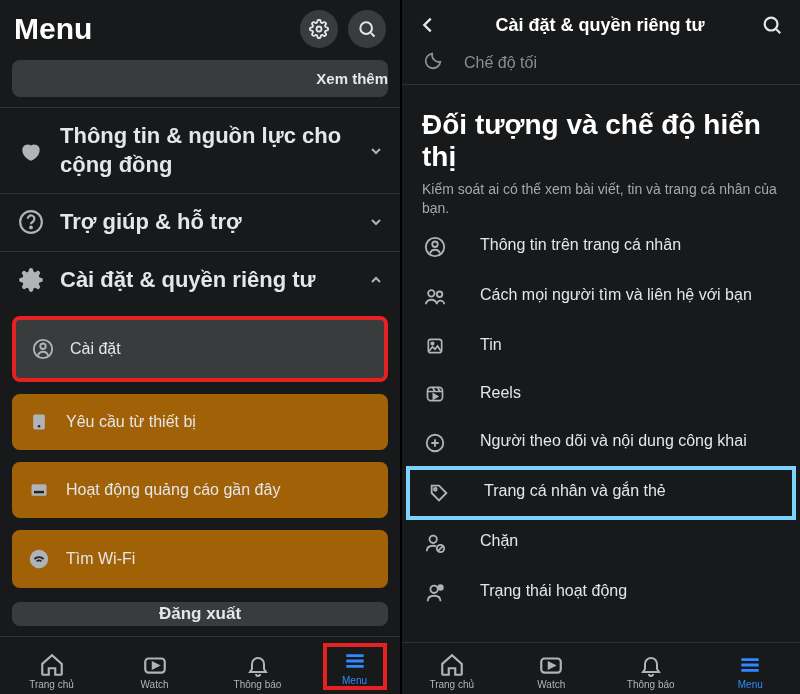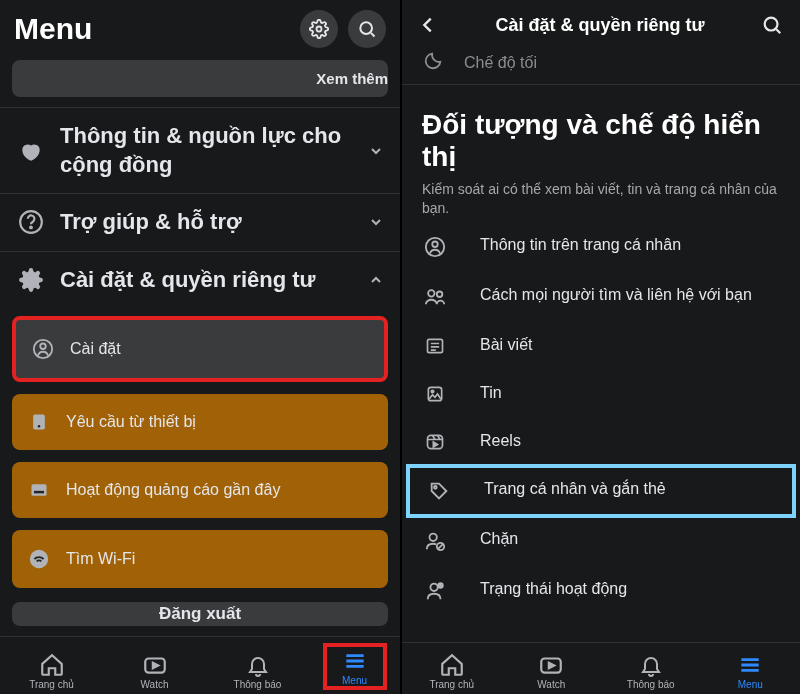--- a/index.html
+++ b/index.html
@@ -337,31 +337,20 @@
       <svg width="22" height="22" viewBox="0 0 24 24" fill="none" stroke="#b0b3b8" stroke-width="2">
             <circle cx="8" cy="8" r="3.5"></circle>
             <circle cx="17" cy="9" r="3"></circle>
             <path d="M2 20c0-3 3-5 6-5s6 2 6 5M14 20c0-2.5 2-4 4-4s4 1.5 4 4"></path>
           </svg>
     </span>
       </div>
     <div class="label">Cách mọi người tìm và liên hệ với bạn</div>
   </div>
 
-  <div class="opt-row">
-    <div class="icon-slot">
-        <span>
-      <svg width="20" height="20" viewBox="0 0 24 24" fill="none" stroke="#b0b3b8" stroke-width="2">
-            <rect x="3" y="4" width="18" height="16" rx="2"></rect>
-            <path d="M7 9h10M7 13h10M7 17h6"></path>
-          </svg>
-    </span>
-      </div>
-    <div class="label">Bài viết</div>
-  </div>
 
   <div class="opt-row">
     <div class="icon-slot">
         <span>
       <svg width="20" height="20" viewBox="0 0 24 24" fill="none" stroke="#b0b3b8" stroke-width="2">
             <rect x="4" y="4" width="16" height="16" rx="3"></rect>
             <circle cx="9" cy="9" r="1.5" fill="#b0b3b8"></circle>
             <path d="m5 18 4-5 3 3 3-4 4 6"></path>
           </svg>
     </span>
@@ -375,20 +364,31 @@
       <svg width="20" height="20" viewBox="0 0 24 24" fill="none" stroke="#b0b3b8" stroke-width="2">
             <rect x="3" y="4" width="18" height="16" rx="4"></rect>
             <path d="M3 9h18M9 4l3 5M15 4l3 5"></path>
             <path d="m10 12 5 3-5 3z" fill="#b0b3b8"></path>
           </svg>
     </span>
       </div>
     <div class="label">Reels</div>
   </div>
 
+  <div class="opt-row">
+    <div class="icon-slot">
+        <span>
+      <svg width="22" height="22" viewBox="0 0 24 24" fill="none" stroke="#b0b3b8" stroke-width="2">
+            <circle cx="12" cy="12" r="9"></circle>
+            <path d="M12 8v8M8 12h8"></path>
+          </svg>
+    </span>
+      </div>
+    <div class="label">Người theo dõi và nội dung công khai</div>
+  </div>
 
   <div class="opt-row opt-highlight">
     <div class="icon-slot">
         <span>
       <svg width="22" height="22" viewBox="0 0 24 24" fill="none" stroke="#b0b3b8" stroke-width="2">
             <path d="M20 12 12 20l-8-8V4h8z"></path>
             <circle cx="8" cy="8" r="1.5"></circle>
           </svg>
     </span>
       </div>

